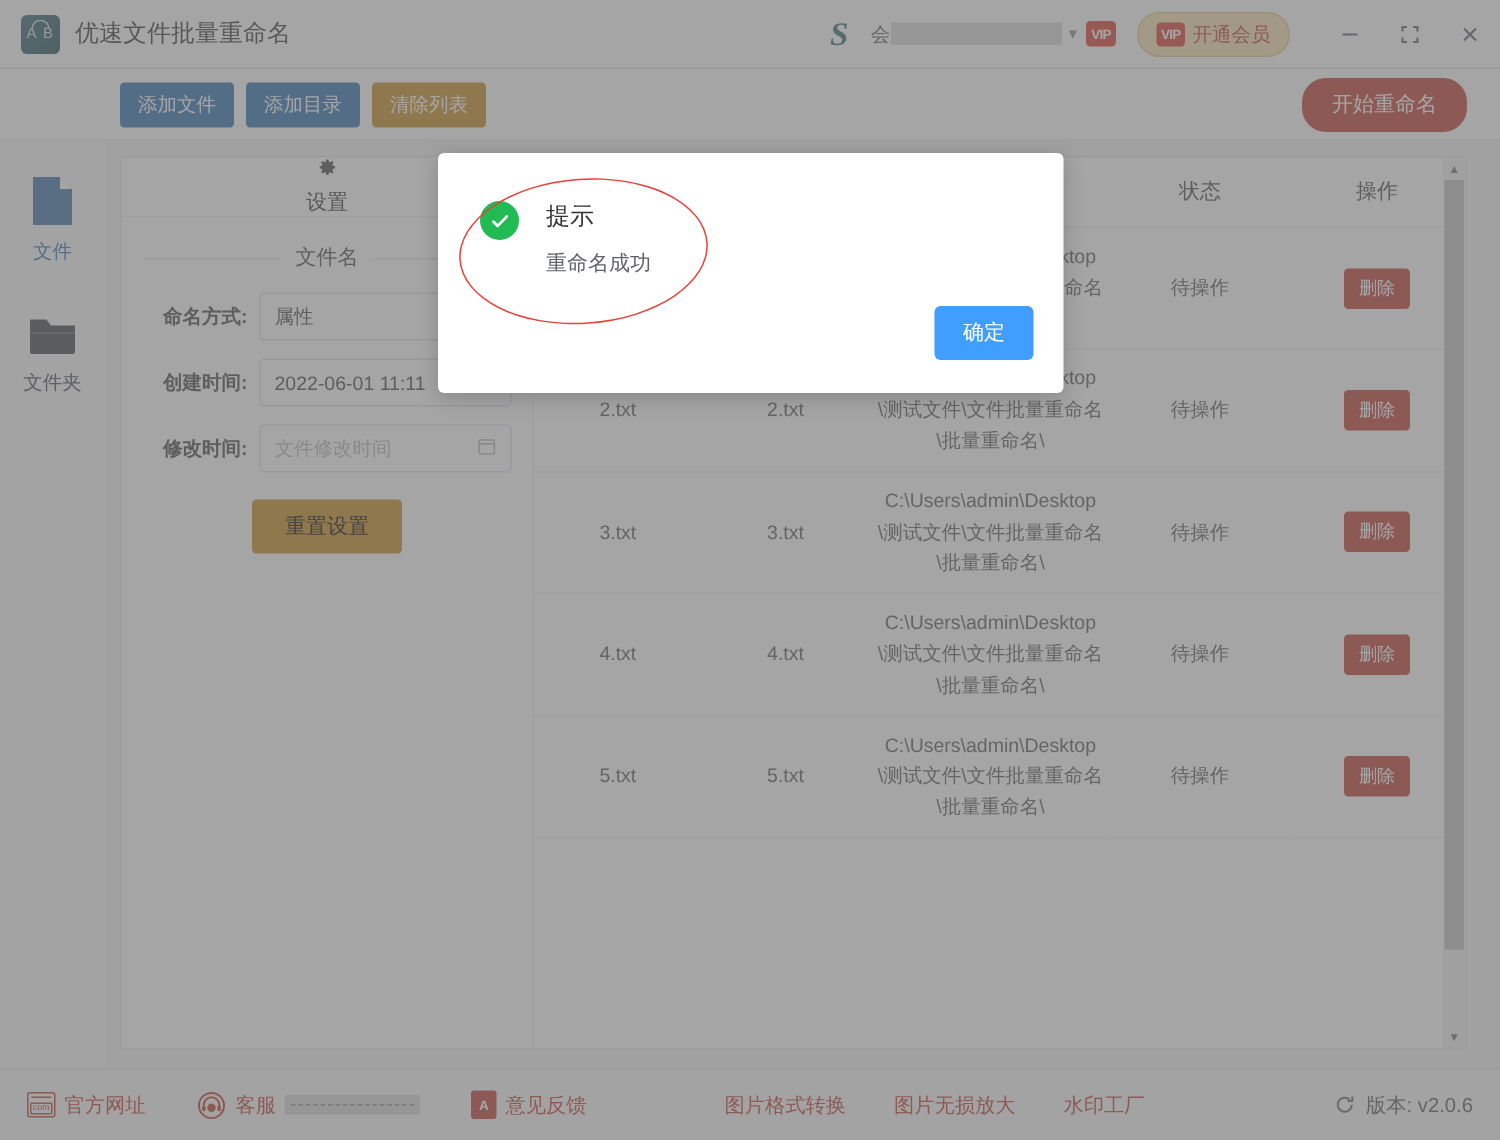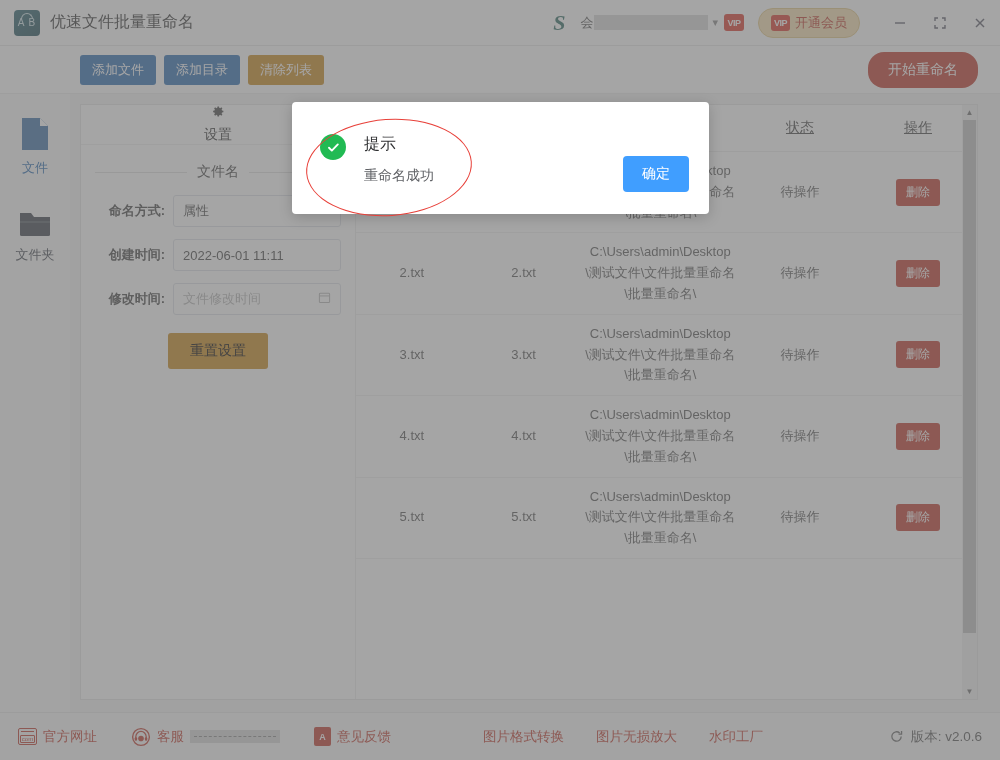--- a/index.html
+++ b/index.html
@@ -179,21 +179,21 @@
   .tablewrap {
     flex: 1 1 auto; min-width: 0; display: flex; flex-direction: column;
     position: relative;
   }
   table.filetable {
     width: 100%; border-collapse: collapse; table-layout: fixed;
     font-size: 13px; color: #555;
   }
   table.filetable th {
     font-weight: normal; color: #444; font-size: 14px;
-    padding: 14px 0; border-bottom: 1px solid #ececec; text-align: center; text-decoration: underline;
+    padding: 14px 0; border-bottom: 1px solid #ececec; text-align: center;
   }
   table.filetable td {
     padding: 9px 4px; border-bottom: 1px solid #f0f0f0; text-align: center;
     vertical-align: middle; line-height: 1.6;
   }
   td.path { word-break: break-all; padding-left: 10px; padding-right: 10px; }
   .btn-del {
     background: #c0392b; color: #fff; border: none; border-radius: 3px;
     font-size: 12px; padding: 5px 10px; cursor: pointer; font-family: inherit;
   }
@@ -244,21 +244,21 @@
     background: #c0392b;
   }
   .ico-pdf {
     width: 17px; height: 19px; background: #c0392b; border-radius: 2px;
     color: #fff; font-size: 9px; display: flex; align-items: center;
     justify-content: center; font-weight: bold;
   }
 
   
   .dialog {
-    position: absolute; left: 292px; top: 102px; width: 417px; height: 112px;
+    position: absolute; left: 292px; top: 102px; width: 417px; height: 160px;
     background: #fff; border-radius: 4px; z-index: 100;
     box-shadow: 0 3px 14px rgba(0,0,0,0.18);
   }
   .dlg-check {
     position: absolute; left: 28px; top: 32px; width: 26px; height: 26px;
     border-radius: 50%; background: #21ba53; display: flex;
     align-items: center; justify-content: center; color: #fff; font-size: 14px;
   }
   .dlg-title {
     position: absolute; left: 72px; top: 32px; font-size: 16px; color: #303133;

